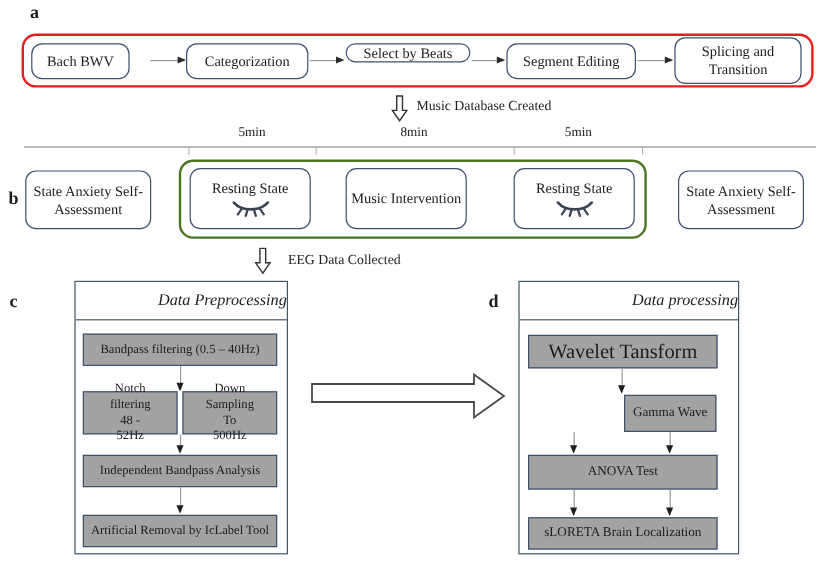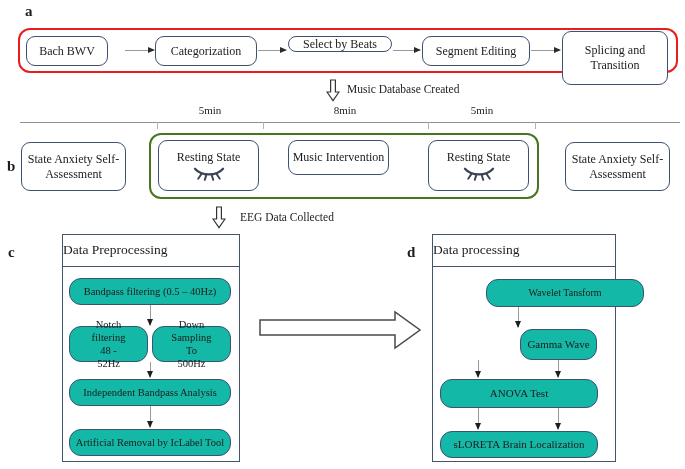--- a/index.html
+++ b/index.html
@@ -43,25 +43,25 @@
   .tl-line{position:absolute;height:0;border-top:1.2px solid #8f8f8f;}
   .tl-tick{position:absolute;width:0;border-left:1.1px solid #b3b3b3;}
   .tl-label{position:absolute;font-size:11px;text-align:center;}
   
   .bigbox{
     position:absolute;box-sizing:border-box;background:#fff;
     border:1.5px solid #44546a;
   }
   .bigbox .title{
     box-sizing:border-box;width:100%;border-bottom:1.4px solid #44546a;
-    text-align:left;font-size:13.5px;padding:7px 0 8px 0;
+    text-align:right;font-size:13.5px;padding:7px 0 8px 0;font-style:italic;
   }
   .pstep{
     position:absolute;box-sizing:border-box;
-    border:1.3px solid #3d5170;border-radius:12px;background:#14b8a6;
+    border:1.3px solid #3d5170;border-radius:0;background:#a3a3a3;
     display:flex;align-items:center;justify-content:center;
     text-align:center;font-size:10.5px;line-height:1.25;white-space:nowrap;
   }
   .pstep.wrap{white-space:normal;padding:1px 18px;}
   .small-cap{font-size:11.5px;}
   .arrow-note{position:absolute;font-size:11.5px;white-space:nowrap;}
   svg{display:block;}
 </style>
 </head>
 <body>
@@ -73,21 +73,21 @@
   <div class="frame-red" style="left:18px;top:28px;width:660px;height:45px;"></div>
 
   <div class="node" style="left:26px;top:36px;width:82px;height:30px;">Bach BWV</div>
   <div class="harrow" style="left:125px;top:50px;width:29px;"></div>
   <div class="node" style="left:155px;top:36px;width:102px;height:30px;">Categorization</div>
   <div class="harrow" style="left:258px;top:50px;width:28px;"></div>
   <div class="node" style="left:288px;top:36px;width:104px;height:16px;">Select by Beats</div>
   <div class="harrow" style="left:393px;top:50px;width:27px;"></div>
   <div class="node" style="left:422px;top:36px;width:108px;height:30px;">Segment Editing</div>
   <div class="harrow" style="left:531px;top:50px;width:29px;"></div>
-  <div class="node" style="left:562px;top:31px;width:106px;height:54px;">Splicing and Transition</div>
+  <div class="node" style="left:562px;top:31px;width:106px;height:39px;">Splicing and Transition</div>
 
   <div class="abs" style="left:326px;top:79px;">
     <svg width="14" height="23" viewBox="0 0 14 23">
       <polygon points="4.6,1 9.4,1 9.4,13 13,13 7,21.6 1,13 4.6,13" fill="#fff" stroke="#333" stroke-width="1.2" stroke-linejoin="miter"></polygon>
     </svg>
   </div>
   <div class="arrow-note small-cap" style="left:347px;top:83px;">Music Database Created</div>
 
   <div class="tl-line" style="left:20px;top:122px;width:660px;"></div>
   <div class="tl-tick" style="left:157px;top:122px;height:7px;"></div>
@@ -107,21 +107,21 @@
   <div class="node col" style="left:158px;top:140px;width:101px;height:51px;">
     <span>Resting State</span>
     <span style="margin-top:1px;">
       <svg width="34" height="15" viewBox="0 0 36 16">
         <path d="M3,3 C10,11 26,11 33,3" fill="none" stroke="#3a4454" stroke-width="2.4" stroke-linecap="round"></path>
         <path d="M10,8.4 L6.5,13.5 M15,10 L13.5,14.8 M21,10 L22.5,14.8 M26,8.4 L29.5,13.5" fill="none" stroke="#3a4454" stroke-width="2" stroke-linecap="round"></path>
       </svg>
     </span>
   </div>
 
-  <div class="node" style="left:288px;top:140px;width:101px;height:35px;">Music Intervention</div>
+  <div class="node" style="left:288px;top:140px;width:101px;height:51px;">Music Intervention</div>
 
   <div class="node col" style="left:428px;top:140px;width:101px;height:51px;">
     <span>Resting State</span>
     <span style="margin-top:1px;">
       <svg width="34" height="15" viewBox="0 0 36 16">
         <path d="M3,3 C10,11 26,11 33,3" fill="none" stroke="#3a4454" stroke-width="2.4" stroke-linecap="round"></path>
         <path d="M10,8.4 L6.5,13.5 M15,10 L13.5,14.8 M21,10 L22.5,14.8 M26,8.4 L29.5,13.5" fill="none" stroke="#3a4454" stroke-width="2" stroke-linecap="round"></path>
       </svg>
     </span>
   </div>
@@ -155,21 +155,21 @@
       <polygon points="2,9 137,9 137,1 162,19 137,37 137,24 2,24" fill="#fff" stroke="#4a4a4a" stroke-width="1.5" stroke-linejoin="miter" transform="translate(0,1)"></polygon>
     </svg>
   </div>
 
   <div class="abs panel-label" style="left:407px;top:244px;">d</div>
 
   <div class="bigbox" style="left:432px;top:234px;width:184px;height:228px;">
     <div class="title">Data processing</div>
   </div>
 
-  <div class="pstep" style="left:440px;top:279px;width:158px;height:28px;font-size:10px;margin-left:46px;">Wavelet Tansform</div>
+  <div class="pstep" style="left:440px;top:279px;width:158px;height:28px;font-size:17px;">Wavelet Tansform</div>
   <div class="varrow" style="left:518px;top:307px;height:20px;"></div>
   <div class="pstep" style="left:520px;top:329px;width:77px;height:31px;font-size:11px;">Gamma Wave</div>
   <div class="varrow" style="left:478px;top:360px;height:17px;"></div>
   <div class="varrow" style="left:558px;top:360px;height:17px;"></div>
   <div class="pstep" style="left:440px;top:379px;width:158px;height:29px;font-size:11px;">ANOVA Test</div>
   <div class="varrow" style="left:478px;top:408px;height:21px;"></div>
   <div class="varrow" style="left:558px;top:408px;height:21px;"></div>
   <div class="pstep" style="left:440px;top:431px;width:158px;height:27px;font-size:11px;">sLORETA Brain Localization</div>
 
 </div>

